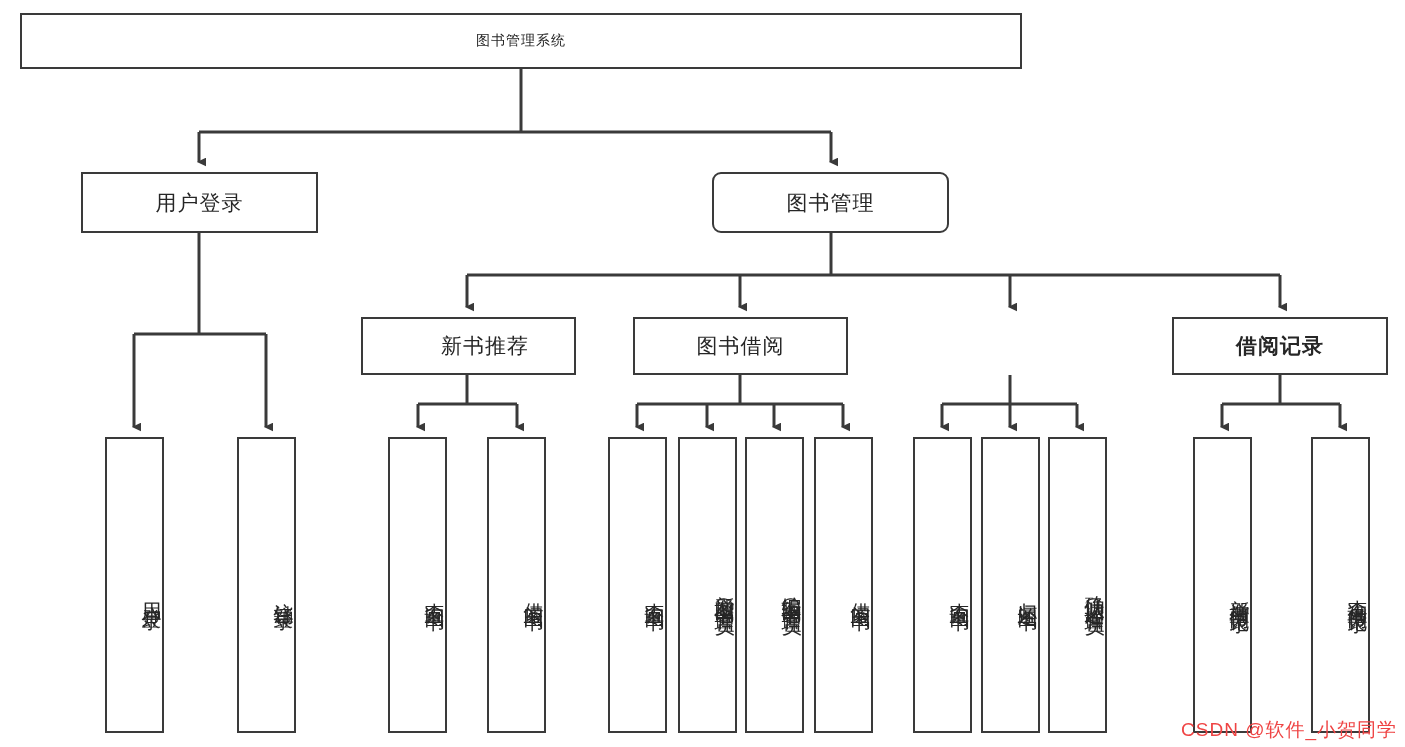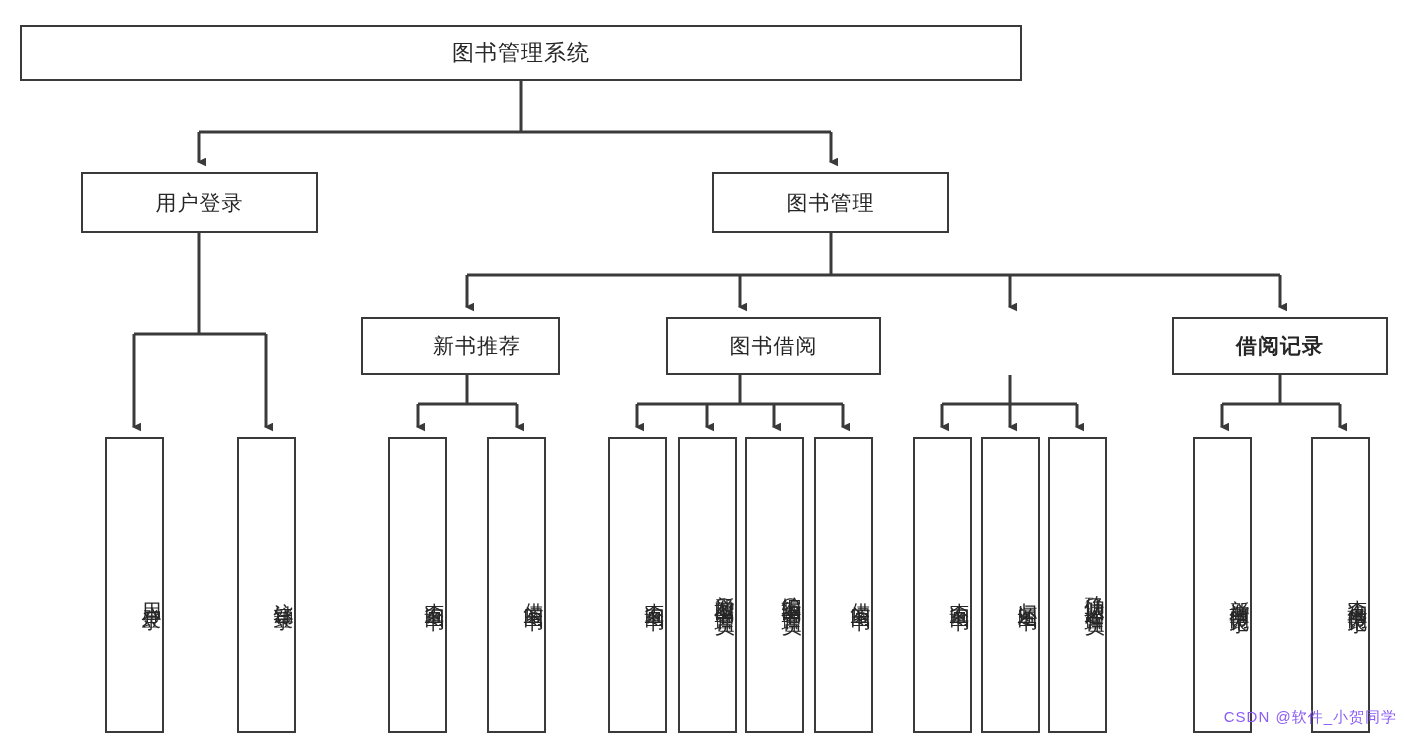--- a/index.html
+++ b/index.html
@@ -19,36 +19,36 @@
     border:2.5px solid #3a3a3a;
     display:flex;
     align-items:center;
     justify-content:center;
     color:#262626;
   }
   .node.h{
     font-size:21px;
     letter-spacing:1px;
   }
-  .node.root{font-size:22px;margin-top:12px;}
+  .node.root{font-size:14px;}
   .node.v{
     font-size:20px;
     writing-mode:vertical-rl;
     text-orientation:upright;
     align-items:flex-start;
     justify-content:center;
     padding-top:16px;
     letter-spacing:3px;
     line-height:1.0;
   }
   .watermark{
     position:absolute;
-    right:8px;bottom:20px;
-    font-size:15px;
-    color:#8b5cf6;
+    right:8px;bottom:4px;
+    font-size:19px;
+    color:#ef4444;
     letter-spacing:1px;
     white-space:nowrap;
   }
 </style>
 </head>
 <body>
 
 <div id="canvas">
 
   <svg class="lines" viewBox="0 0 1405 747">
@@ -97,24 +97,24 @@
       <path d="M1280,375 L1280,404"></path>
       <path d="M1222,404 L1340,404"></path>
       <path d="M1222,404 L1222,427" marker-end="url(#arrow)"></path>
       <path d="M1340,404 L1340,427" marker-end="url(#arrow)"></path>
     </g>
   </svg>
 
   <div class="node h root" style="left:20px;top:13px;width:1002px;height:56px;">图书管理系统</div>
 
   <div class="node h" style="left:81px;top:172px;width:237px;height:61px;">用户登录</div>
-  <div class="node h" style="left:712px;top:172px;width:237px;height:61px;">图书管理</div>
+  <div class="node h" style="left:712px;top:172px;width:237px;height:61px;border-radius:9px;">图书管理</div>
 
-  <div class="node h" style="left:361px;top:317px;width:199px;height:58px;padding-left:33px;">新书推荐</div>
-  <div class="node h" style="left:633px;top:317px;width:215px;height:58px;margin-left:33px;">图书借阅</div>
+  <div class="node h" style="left:361px;top:317px;width:215px;height:58px;padding-left:33px;">新书推荐</div>
+  <div class="node h" style="left:633px;top:317px;width:215px;height:58px;">图书借阅</div>
   <div class="node h" style="left:1172px;top:317px;width:216px;height:58px;font-weight:bold;">借阅记录</div>
 
   <div class="node v" style="left:105px;top:437px;width:59px;height:296px;">用户登录</div>
   <div class="node v" style="left:237px;top:437px;width:59px;height:296px;">注销登录</div>
 
   <div class="node v" style="left:388px;top:437px;width:59px;height:296px;">查询图书</div>
   <div class="node v" style="left:487px;top:437px;width:59px;height:296px;">借阅图书</div>
 
   <div class="node v" style="left:608px;top:437px;width:59px;height:296px;">查询图书</div>
   <div class="node v" style="left:678px;top:437px;width:59px;height:296px;">新增图书（管理员）</div>

